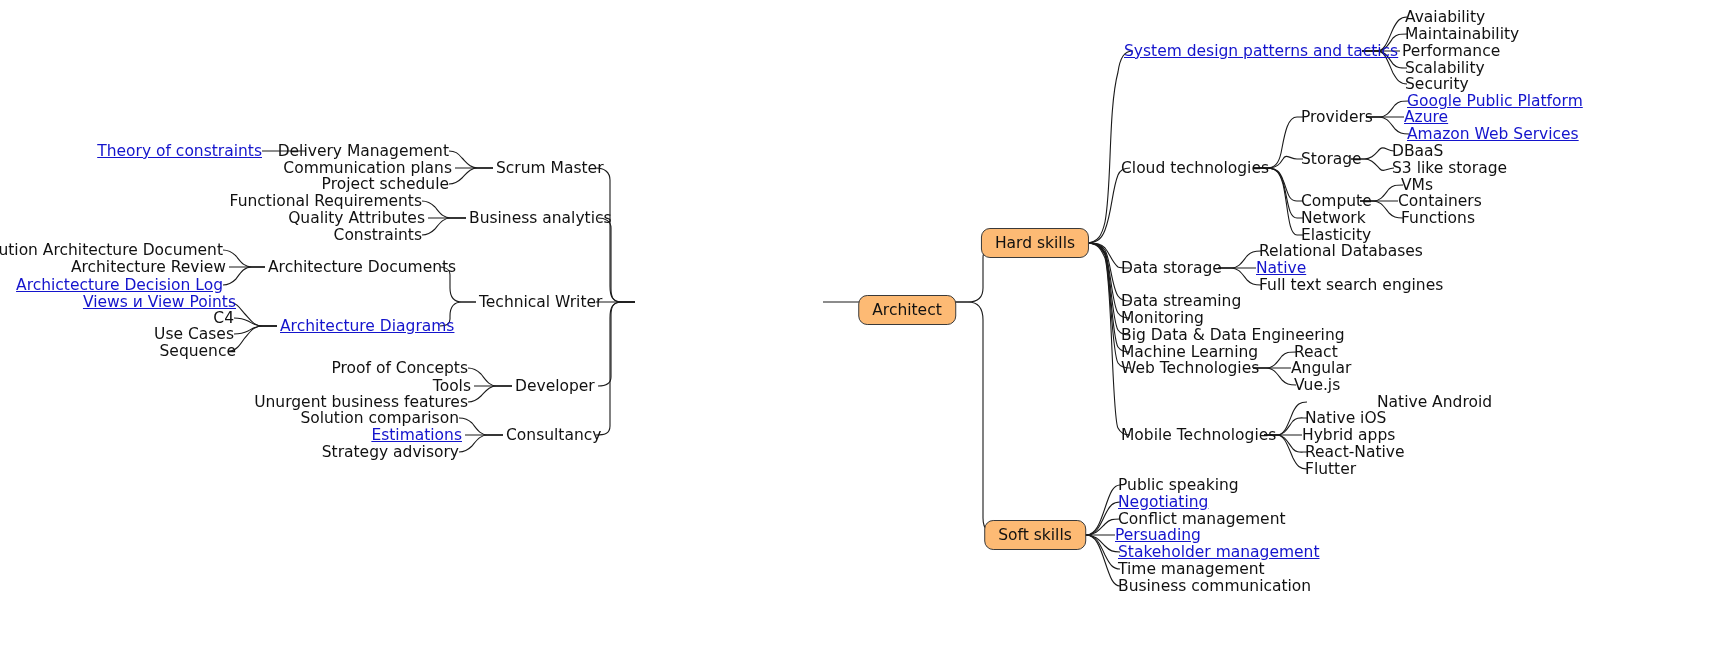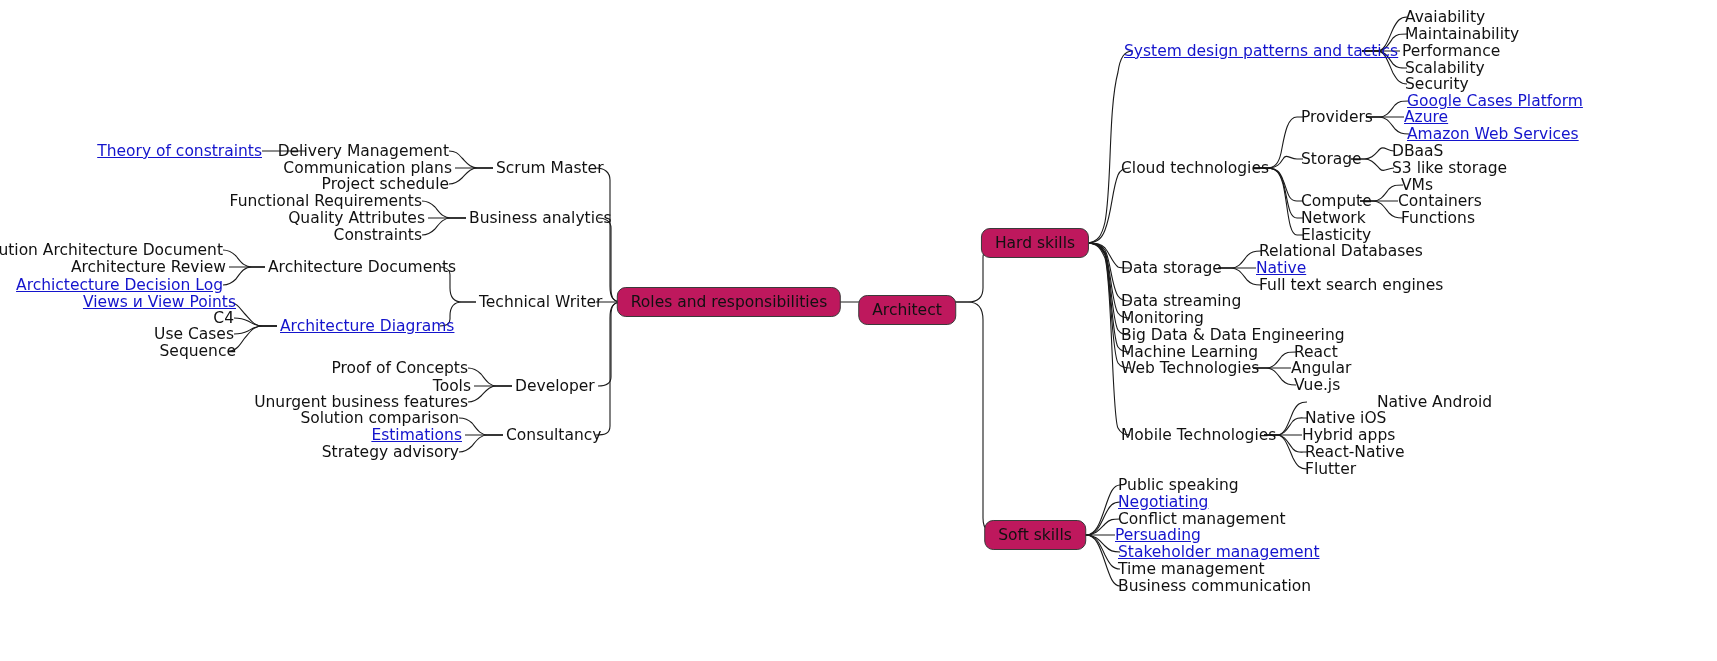--- a/index.html
+++ b/index.html
@@ -41,21 +41,21 @@
     color: #1414cc;
     text-decoration: underline;
     cursor: pointer;
   }
   .boxnode {
     position: absolute;
     white-space: nowrap;
     font-size: 15.5px;
     line-height: 16px;
     color: #111111;
-    background: #be185d;
+    background: #fdba74;
     border: 1.3px solid #3a3a3a;
     border-radius: 9px;
     padding: 6px 13px;
     transform: translate(-50%, -50%);
     text-align: center;
     box-sizing: border-box;
   }
 </style>
 </head>
 <body>
@@ -152,21 +152,20 @@
 
     <path d="M1072 535 L1086 535 C 1096 535 1100 523 1105 508 C1110 493 1113 485 1120 485"></path>
     <path d="M1072 535 L1086 535 C 1096 535 1100 526 1105 515 C1110 505 1113 502 1120 502"></path>
     <path d="M1072 535 L1086 535 C 1096 535 1100 529 1105 524 C1110 519 1113 519 1120 519"></path>
     <path d="M1072 535 L1115 535"></path>
     <path d="M1072 535 L1086 535 C 1096 535 1100 541 1105 546 C1110 551 1113 552 1120 552"></path>
     <path d="M1072 535 L1086 535 C 1096 535 1100 544 1105 555 C1110 565 1113 569 1120 569"></path>
     <path d="M1072 535 L1086 535 C 1096 535 1100 547 1105 562 C1110 577 1113 586 1120 586"></path>
   </svg>
 
-  <div class="boxnode" style="left:729px; top:302px;">Roles and responsibilities</div>
   <div class="boxnode" style="left:907px; top:302px;margin-top:8px;">Architect</div>
   <div class="boxnode" style="left:1035px; top:243px;">Hard skills</div>
   <div class="boxnode" style="left:1035px; top:535px;">Soft skills</div>
 
   <div class="node rhs" style="left:496px; top:168px;">Scrum Master</div>
   <div class="node lhs" style="left:449px; top:151px;">Delivery Management</div>
   <div class="node lhs" style="left:452px; top:168px;">Communication plans</div>
   <div class="node lhs" style="left:449px; top:184px;">Project schedule</div>
   <div class="node lhs link-text" style="left:262px; top:151px;">Theory of constraints</div>
 
@@ -199,21 +198,21 @@
 
   <div class="node rhs link-text" style="left:1124px; top:51px;">System design patterns and tactics</div>
   <div class="node rhs" style="left:1405px; top:17px;">Avaiability</div>
   <div class="node rhs" style="left:1405px; top:34px;">Maintainability</div>
   <div class="node rhs" style="left:1402px; top:51px;">Performance</div>
   <div class="node rhs" style="left:1405px; top:68px;">Scalability</div>
   <div class="node rhs" style="left:1405px; top:84px;">Security</div>
 
   <div class="node rhs" style="left:1121px; top:168px;">Cloud technologies</div>
   <div class="node rhs" style="left:1301px; top:117px;">Providers</div>
-  <div class="node rhs link-text" style="left:1407px; top:101px;">Google Cases Platform</div>
+  <div class="node rhs link-text" style="left:1407px; top:101px;">Google Public Platform</div>
   <div class="node rhs link-text" style="left:1404px; top:117px;">Azure</div>
   <div class="node rhs link-text" style="left:1407px; top:134px;">Amazon Web Services</div>
 
   <div class="node rhs" style="left:1301px; top:159px;">Storage</div>
   <div class="node rhs" style="left:1392px; top:151px;">DBaaS</div>
   <div class="node rhs" style="left:1392px; top:168px;">S3 like storage</div>
 
   <div class="node rhs" style="left:1301px; top:201px;">Compute</div>
   <div class="node rhs" style="left:1401px; top:185px;">VMs</div>
   <div class="node rhs" style="left:1398px; top:201px;">Containers</div>

